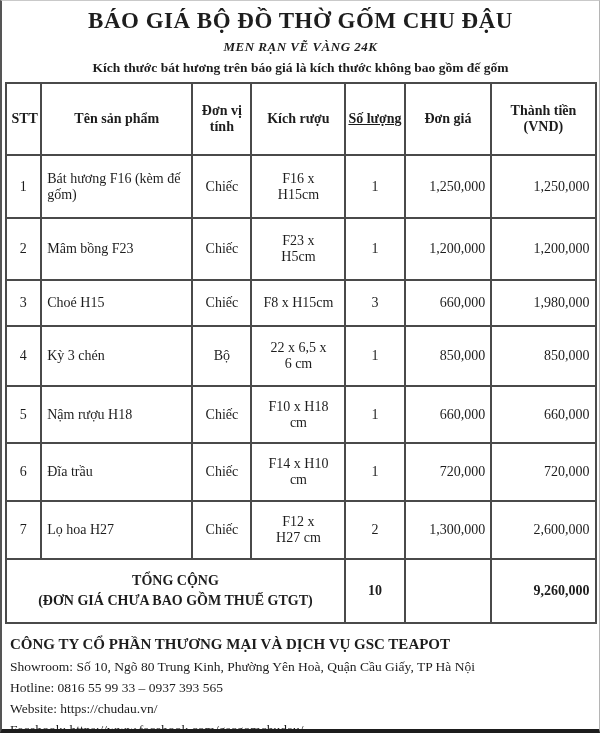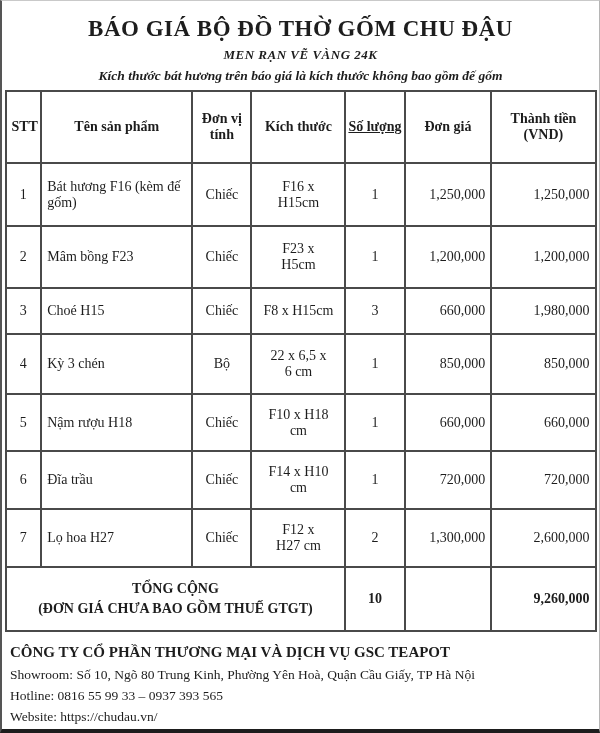--- a/index.html
+++ b/index.html
@@ -12,32 +12,32 @@
   .page {
     width: 600px; height: 733px;
     background: #ffffff;
     border-top: 1px solid #c9c9c9;
     border-right: 1px solid #b5b5b5;
     border-left: 2px solid #555;
     border-bottom: 4px solid #1d1d1d;
     overflow: hidden;
   }
   
-  .doc-header { text-align: center; padding-top: 13px; }
+  .doc-header { text-align: center; padding-top: 5px; }
   .title {
     font-size: 23px; font-weight: bold; line-height: 29px;
     letter-spacing: 0.5px;
   }
   .subtitle {
     font-size: 13px; font-weight: bold; font-style: italic; line-height: 24px;
     letter-spacing: 0.5px;
   }
   .size-note { font-size: 16px; font-style: italic; line-height: 21px; }
   .incense-note {
-    font-size: 13.5px; font-weight: bold; font-style: italic; line-height: 17px;
+    font-size: 13.5px; font-weight: bold; line-height: 17px;
     padding-bottom: 2px;
   }
   
   table.price-table {
     border-collapse: collapse; table-layout: fixed;
     width: 592px; margin: 4px auto;
   }
   .price-table th, .price-table td {
     border: 2px solid #4a4a4a;
     font-size: 14px;
@@ -92,21 +92,21 @@
       <col style="width:92px">
         <col style="width:58px">
         <col style="width:85px">
       <col style="width:102px">
     </colgroup>
     <thead>
       <tr>
         <th class="col-stt">STT</th>
         <th class="col-name-h">Tên sản phẩm</th>
         <th class="col-unit">Đơn vị tính</th>
-        <th class="col-size-h">Kích thước</th>
+        <th class="col-size-h">Kích rượu</th>
         <th class="col-qty">Số lượng</th>
         <th class="col-price-h">Đơn giá</th>
         <th class="col-amount-h">Thành tiền (VND)</th>
       </tr>
     </thead>
     <tbody>
       <tr class="data-row">
         <td class="col-stt">1</td>
         <td class="col-name">Bát hương F16 (kèm đế gốm)</td>
         <td class="col-unit">Chiếc</td>

